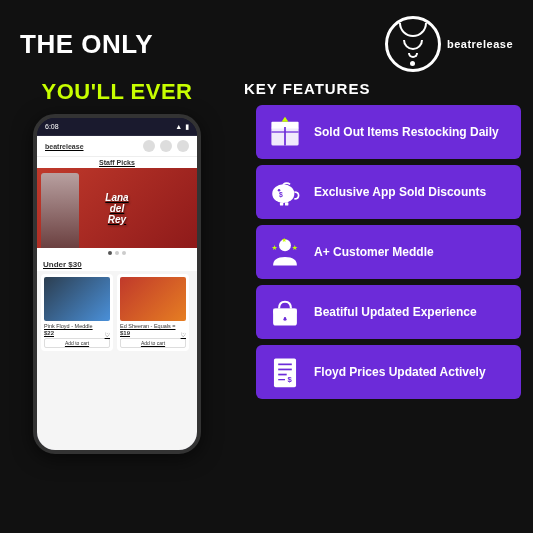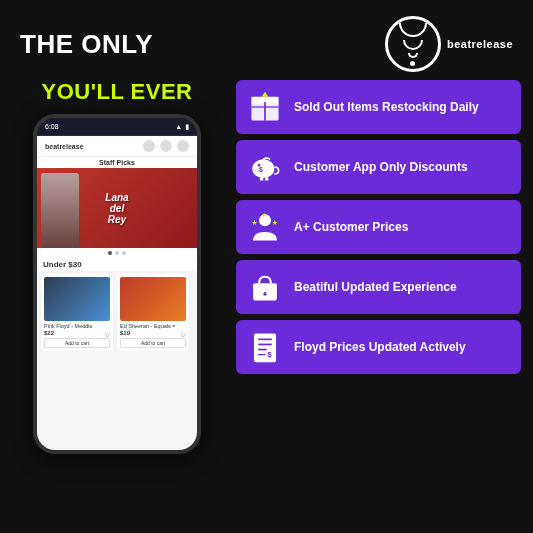--- a/index.html
+++ b/index.html
@@ -72,21 +72,21 @@
       font-size: 11px;
       font-weight: 700;
       letter-spacing: 0.5px;
     }
 
     
     .body {
       display: flex;
       flex: 1;
       padding: 0 12px 10px 12px;
-      gap: 2px;
+      gap: 22px;
     }
 
     
     .left-side {
       display: flex;
       flex-direction: column;
       width: 210px;
       flex-shrink: 0;
     }
 
@@ -134,20 +134,21 @@
     .phone-status-icons {
       display: flex;
       gap: 3px;
       align-items: center;
     }
 
     .phone-screen {
       background: #f5f5f5;
       height: calc(100% - 18px);
       overflow: hidden;
+      text-decoration: underline;
     }
 
     .phone-app-header {
       background: #fff;
       padding: 4px 8px;
       display: flex;
       align-items: center;
       justify-content: space-between;
       border-bottom: 1px solid #eee;
     }
@@ -447,20 +448,21 @@
                 </div>
                 <div class="add-to-cart-btn">Add to cart</div>
               </div>
             </div>
           </div>
         </div>
       </div>
     </div>
 
     <div class="right-side">
+      <div class="key-features-title">KEY FEATURES</div>
 
       <div class="features-list">
 
         <div class="feature-item">
           <div class="feature-icon-box">
             <svg viewBox="0 0 40 40" xmlns="http://www.w3.org/2000/svg">
 
               <rect x="4" y="14" width="32" height="22" rx="2" fill="white" opacity="0.9"></rect>
               <rect x="4" y="8" width="32" height="8" rx="1" fill="white"></rect>
               <line x1="20" y1="14" x2="20" y2="36" stroke="#6c2bd9" stroke-width="2"></line>
@@ -479,36 +481,36 @@
               <ellipse cx="18" cy="22" rx="13" ry="11" fill="white"></ellipse>
               <circle cx="13" cy="18" r="1.5" fill="#6c2bd9"></circle>
               <path d="M31 20 Q36 20 36 24 Q36 28 31 28" stroke="white" stroke-width="2" fill="none"></path>
               <path d="M18 11 Q22 8 26 11" stroke="white" stroke-width="2" fill="none"></path>
               <rect x="14" y="32" width="4" height="4" rx="1" fill="white"></rect>
               <rect x="20" y="32" width="4" height="4" rx="1" fill="white"></rect>
               <path d="M18 11 L18 14" stroke="white" stroke-width="2"></path>
               <text x="13" y="26" font-size="8" fill="#6c2bd9" font-weight="bold">$</text>
             </svg>
           </div>
-          <div class="feature-text">Customer App Only Discounts</div>
+          <div class="feature-text">Exclusive App Sold Discounts</div>
         </div>
 
         <div class="feature-item">
           <div class="feature-icon-box">
             <svg viewBox="0 0 40 40" xmlns="http://www.w3.org/2000/svg">
 
               <circle cx="20" cy="12" r="7" fill="white"></circle>
               <path d="M6 36 Q6 26 20 26 Q34 26 34 36" fill="white"></path>
 
               <text x="4" y="18" font-size="8" fill="#c8ff00">★</text>
               <text x="28" y="18" font-size="8" fill="#c8ff00">★</text>
               <text x="16" y="8" font-size="7" fill="#c8ff00">★</text>
             </svg>
           </div>
-          <div class="feature-text">A+ Customer Prices</div>
+          <div class="feature-text">A+ Customer Meddle</div>
         </div>
 
         <div class="feature-item">
           <div class="feature-icon-box">
             <svg viewBox="0 0 40 40" xmlns="http://www.w3.org/2000/svg">
 
               <rect x="6" y="16" width="28" height="20" rx="3" fill="white"></rect>
               <path d="M13 16 Q13 8 20 8 Q27 8 27 16" stroke="white" stroke-width="2.5" fill="none"></path>
               <rect x="6" y="16" width="28" height="6" rx="1" fill="white" opacity="0.7"></rect>
 

